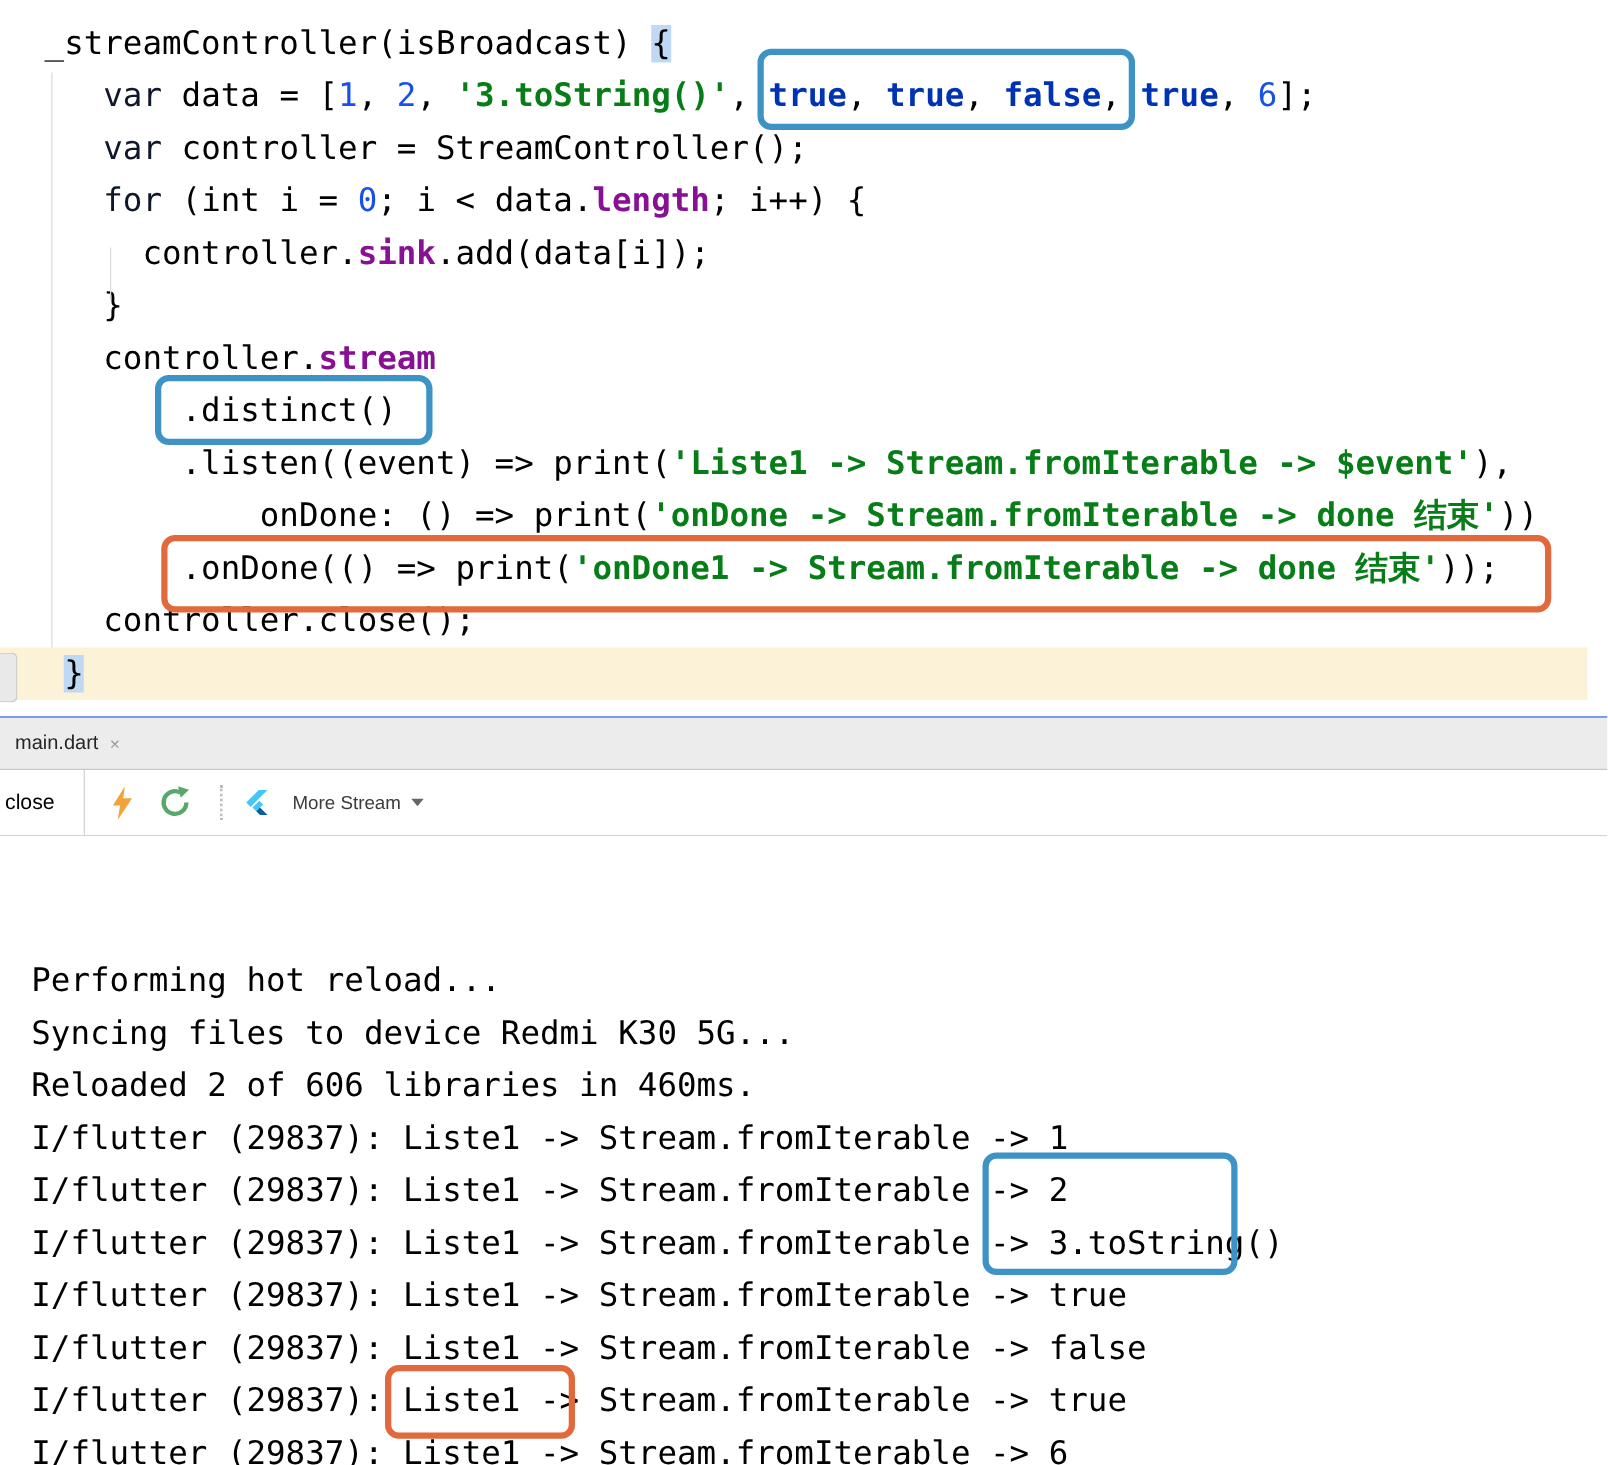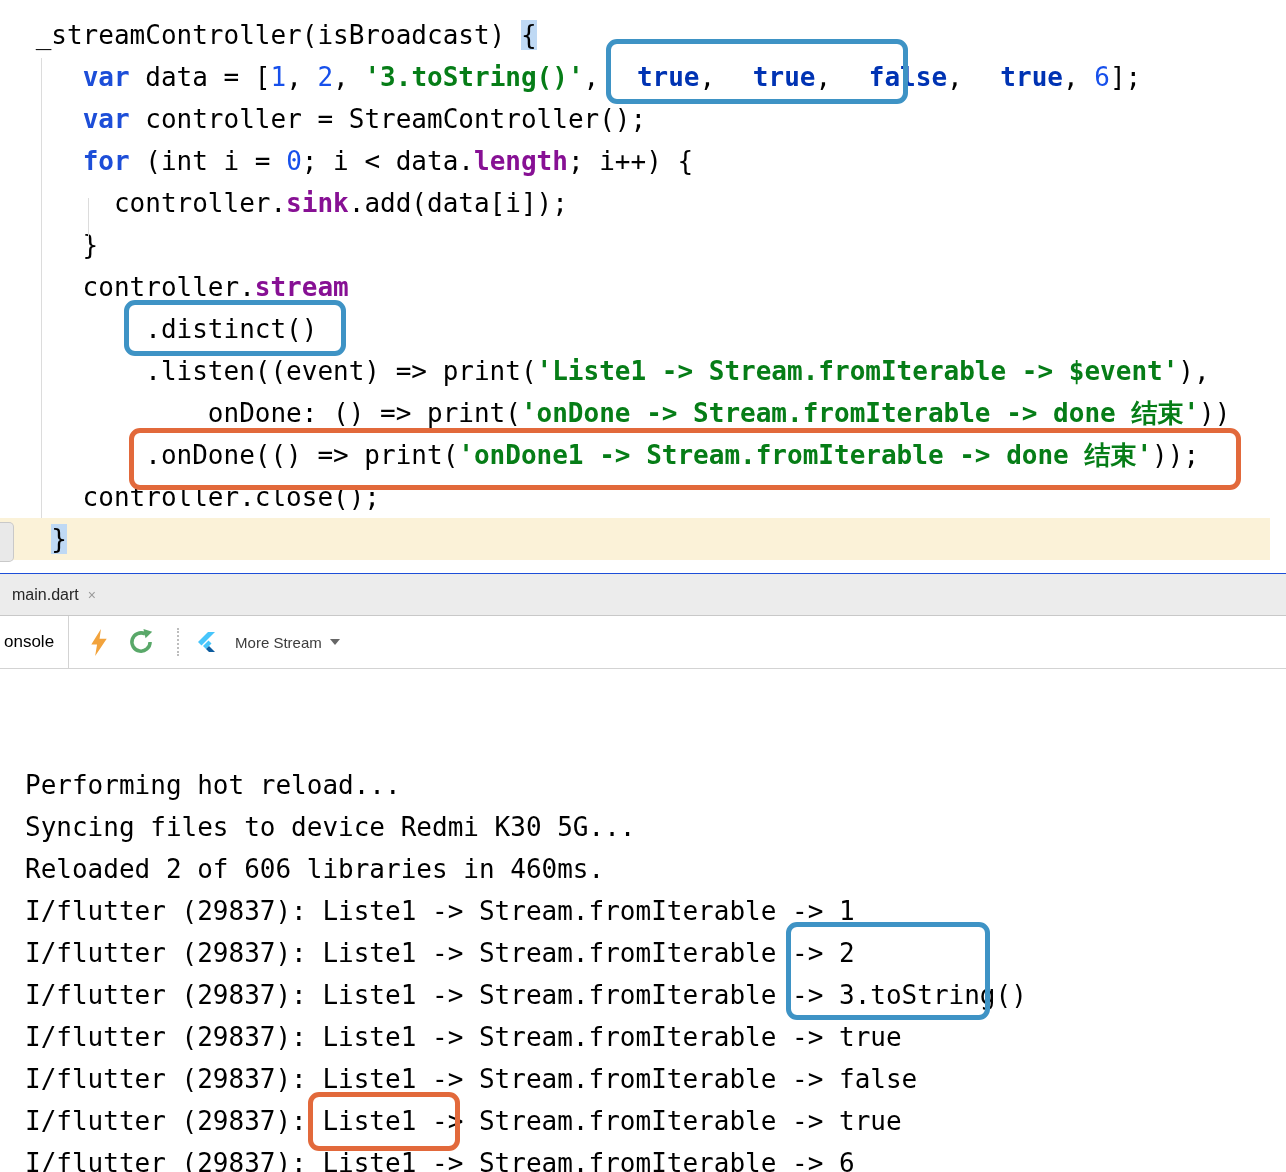--- a/index.html
+++ b/index.html
@@ -5,22 +5,22 @@
   html,body { margin:0; padding:0; background:#ffffff; }
   body { width:1286px; height:1172px; overflow:hidden; position:relative;
          font-family:"DejaVu Sans Mono", monospace; }
 
   
   .editor { position:relative; width:1286px; height:573px; background:#ffffff; overflow:hidden; }
   .code { padding:14px 16px 0 20px; font-size:26px; line-height:42px; white-space:pre; color:#000;border-radius:13px; }
   .code-line { height:42px; }
   .code-line.hl { background:#FBF2D8; margin-left:-20px; padding-left:20px; }
   .tk-p    { color:#000000; }
-  .tk-kw   { color:#1d4ed8; font-weight:bold; }
-  .tk-bool { color:#0033B3; font-weight:bold;margin-left:22px; }
+  .tk-kw   { color:#0f172a; font-weight:normal; }
+  .tk-bool { color:#0033B3; font-weight:bold; }
   .tk-num  { color:#1750EB; }
   .tk-str  { color:#067D17; font-weight:bold;text-align:right; }
   .tk-mem  { color:#871094; font-weight:bold;margin-top:44px; }
   .tk-brace{ background:#BFD9F4; }
   .indent-guide { position:absolute; width:1px; background:#DCDCDC; }
   .guide-1 { left:41px; top:58px; height:460px; }
   .guide-2 { left:88px; top:198px; height:42px; }
   .fold-marker { position:absolute; left:0; top:522px; width:13px; height:38px;
                  background:#E9E9E9; border:1px solid #C9C9C9; border-left:none;
                  border-radius:0 5px 5px 0; }
@@ -73,21 +73,21 @@
 </div>
 
 <div class="tabbar">
   <div class="tab">
     <span class="tab-label">main.dart</span>
     <span class="tab-close">×</span>
   </div>
 </div>
 
 <div class="toolbar">
-  <div class="panel-tab">onsole</div>
+  <div class="panel-tab">close</div>
 
   <span class="tb-icon icon-bolt">
     <svg width="20" height="27" viewBox="0 0 10 14">
       <path d="M6 0 L1 8 L4 8 L3 14 L9 5 L5.3 5 Z" fill="#F2A33C"></path>
     </svg>
   </span>
 
   <span class="tb-icon icon-restart">
     <svg width="28" height="28" viewBox="0 0 16 16">
       <path d="M13.2 8 A5.2 5.2 0 1 1 10.4 3.4" stroke="#59A869" stroke-width="2" fill="none"></path>

